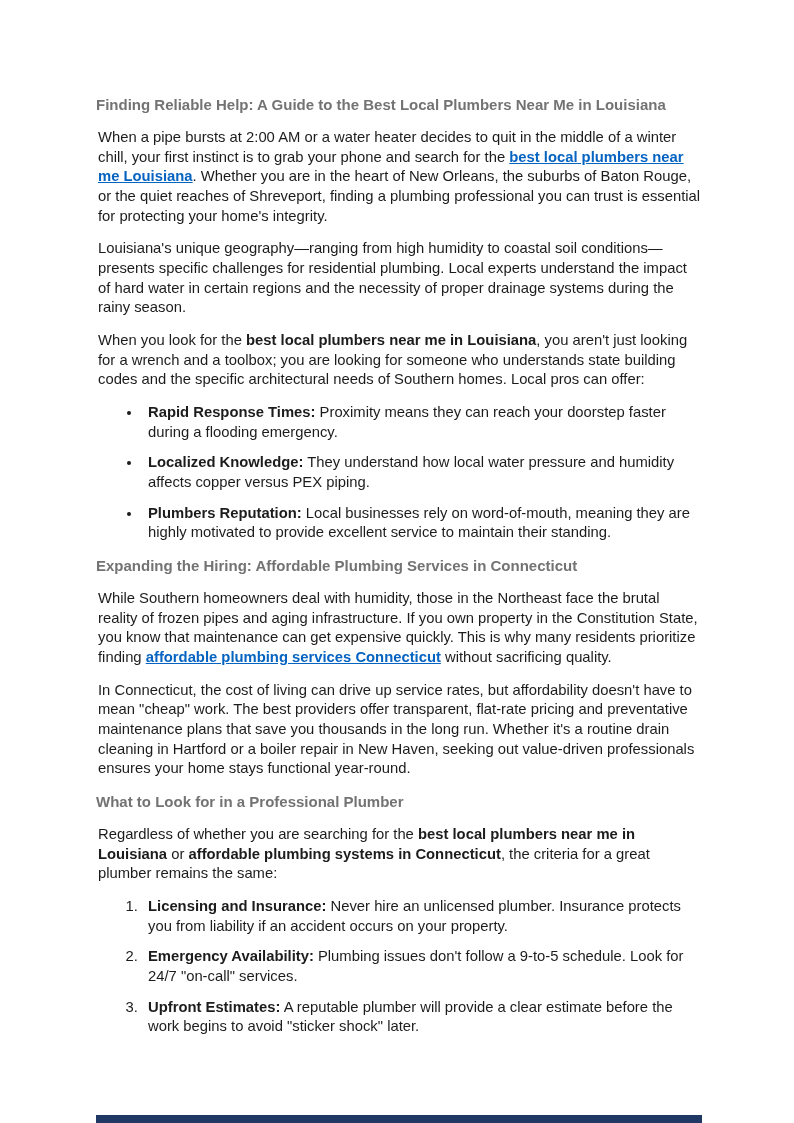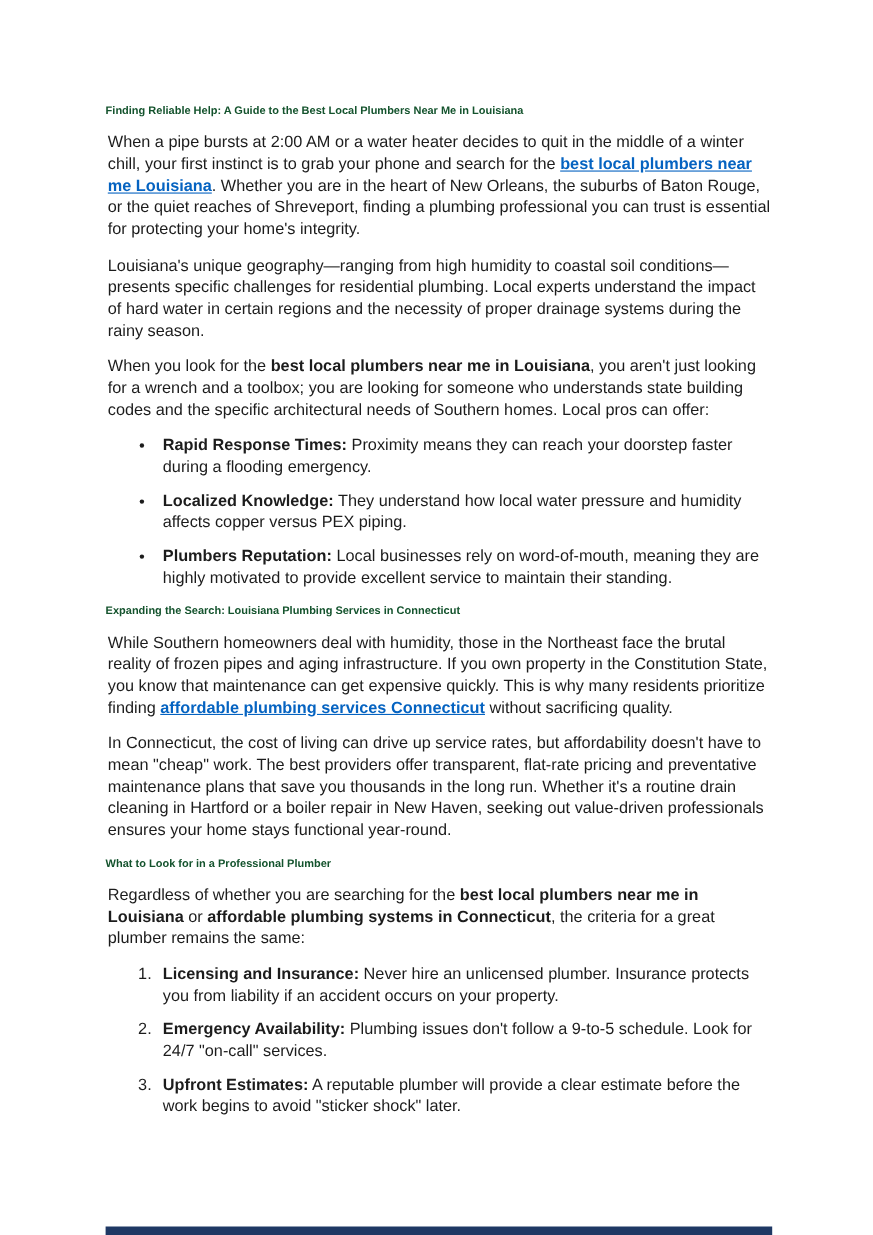--- a/index.html
+++ b/index.html
@@ -17,23 +17,23 @@
   .doc {
     position: absolute;
     left: 96px;
     top: 95px;
     width: 606px;
     font-size: 14.8px;
     line-height: 1.33;
     text-align: left;
   }
   .doc h1, .doc h2 {
-    font-size: 10px;
+    font-size: 15px;
     font-weight: bold;
-    color: #14532d;
+    color: #737373;
     margin: 0 0 13px 0;
     line-height: 1.33;
   }
   .doc p { margin: 0 0 13px 2px; }
   .doc ul, .doc ol { margin: 0 0 13px 0; padding-left: 46px; }
   .doc li { margin-bottom: 11px; padding-left: 6px; }
   .doc ul li::marker { font-size: 13px; }
   .b { font-weight: bold; }
   a.link {
     color: var(--link-color, #0563C1);
@@ -57,21 +57,21 @@
   <article class="doc">
       <h1><span class="b">Finding Reliable Help: A Guide to the Best Local Plumbers Near Me in Louisiana</span></h1>
       <p><span>When a pipe bursts at 2:00 AM or a water heater decides to quit in the middle of a winter chill, your first instinct is to grab your phone and search for the </span><a class="link" href="#">best local plumbers near me Louisiana</a><span>. Whether you are in the heart of New Orleans, the suburbs of Baton Rouge, or the quiet reaches of Shreveport, finding a plumbing professional you can trust is essential for protecting your home's integrity.</span></p>
       <p><span>Louisiana's unique geography—ranging from high humidity to coastal soil conditions—presents specific challenges for residential plumbing. Local experts understand the impact of hard water in certain regions and the necessity of proper drainage systems during the rainy season.</span></p>
       <p><span>When you look for the </span><span class="b">best local plumbers near me in Louisiana</span><span>, you aren't just looking for a wrench and a toolbox; you are looking for someone who understands state building codes and the specific architectural needs of Southern homes. Local pros can offer:</span></p>
       <ul>
         <li><span class="b">Rapid Response Times:</span><span> Proximity means they can reach your doorstep faster during a flooding emergency.</span></li>
         <li><span class="b">Localized Knowledge:</span><span> They understand how local water pressure and humidity affects copper versus PEX piping.</span></li>
         <li><span class="b">Plumbers Reputation:</span><span> Local businesses rely on word-of-mouth, meaning they are highly motivated to provide excellent service to maintain their standing.</span></li>
       </ul>
-      <h2><span class="b">Expanding the Search: Louisiana Plumbing Services in Connecticut</span></h2>
+      <h2><span class="b">Expanding the Hiring: Affordable Plumbing Services in Connecticut</span></h2>
       <p><span>While Southern homeowners deal with humidity, those in the Northeast face the brutal reality of frozen pipes and aging infrastructure. If you own property in the Constitution State, you know that maintenance can get expensive quickly. This is why many residents prioritize finding </span><a class="link" href="#">affordable plumbing services Connecticut</a><span> without sacrificing quality.</span></p>
       <p><span>In Connecticut, the cost of living can drive up service rates, but affordability doesn't have to mean "cheap" work. The best providers offer transparent, flat-rate pricing and preventative maintenance plans that save you thousands in the long run. Whether it's a routine drain cleaning in Hartford or a boiler repair in New Haven, seeking out value-driven professionals ensures your home stays functional year-round.</span></p>
       <h2><span class="b">What to Look for in a Professional Plumber</span></h2>
       <p><span>Regardless of whether you are searching for the </span><span class="b">best local plumbers near me in Louisiana</span><span> or </span><span class="b">affordable plumbing systems in Connecticut</span><span>, the criteria for a great plumber remains the same:</span></p>
       <ol>
         <li><span class="b">Licensing and Insurance:</span><span> Never hire an unlicensed plumber. Insurance protects you from liability if an accident occurs on your property.</span></li>
         <li><span class="b">Emergency Availability:</span><span> Plumbing issues don't follow a 9-to-5 schedule. Look for 24/7 "on-call" services.</span></li>
         <li><span class="b">Upfront Estimates:</span><span> A reputable plumber will provide a clear estimate before the work begins to avoid "sticker shock" later.</span></li>
       </ol>
     </article>

